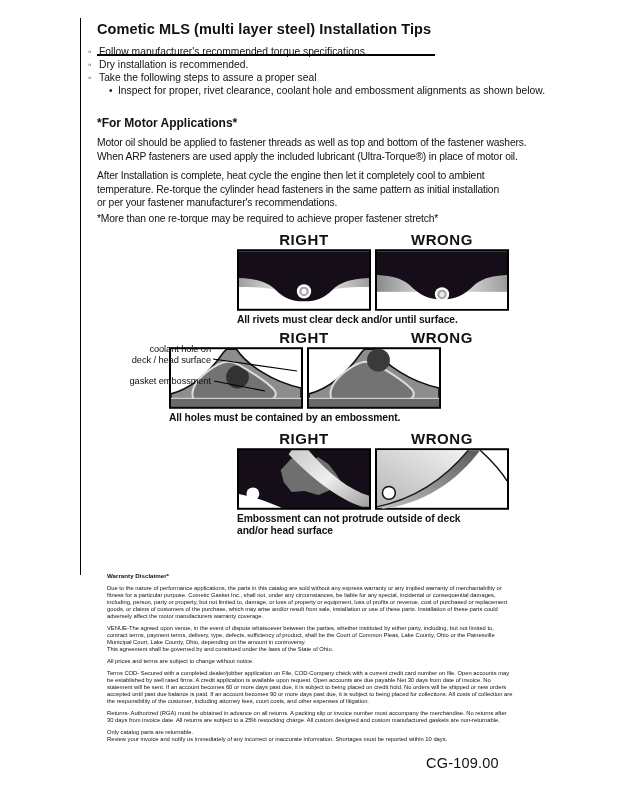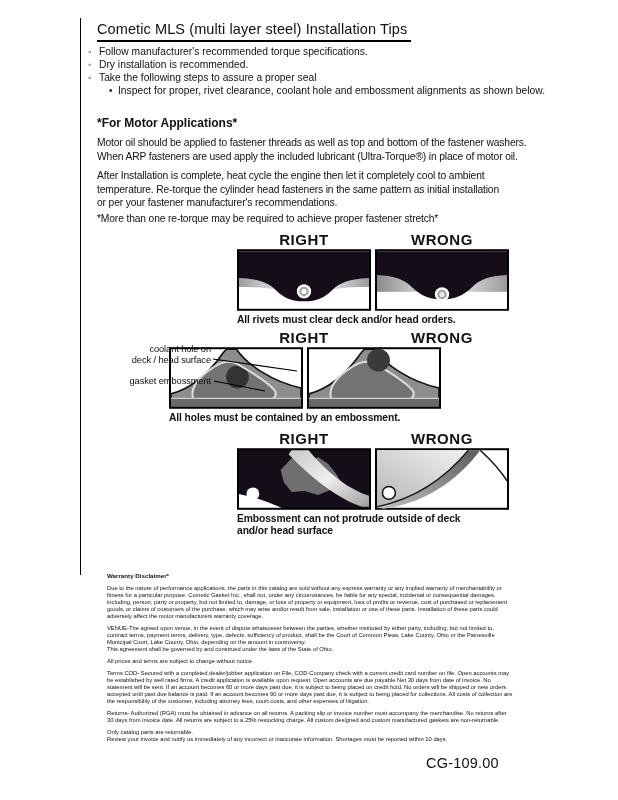--- a/index.html
+++ b/index.html
@@ -4,22 +4,22 @@
 <style>
   html,body { margin:0; padding:0; background:#ffffff; }
   .page {
     position:relative; width:618px; height:800px; background:#fff;
     font-family:"Liberation Sans", sans-serif; color:#111; overflow:hidden;
   }
   .left-rule { position:absolute; left:80px; top:18px; width:1px; height:557px; background:#000; }
 
   .title {
     position:absolute; left:97px; top:21px; margin:0;
-    font-size:14.5px; font-weight:400; letter-spacing:0.1px;
-    border-bottom:2px solid #000; padding-bottom:3px; padding-right:4px;
+    font-size:14.5px; font-weight:700; letter-spacing:0.1px;
+    border-bottom:2px solid #000; padding-bottom:17px; padding-right:4px;
   }
   ul.tips { position:absolute; left:88px; top:45px; margin:0; padding:0; list-style:none; width:470px; }
   ul.tips li { font-size:10.3px; line-height:13px; position:relative; }
   ul.tips li.b1 { padding-left:11px; }
   ul.tips li.b1::before { content:"\25E6"; position:absolute; left:0; top:0; font-size:10px; }
   ul.tips li.b2 { padding-left:30px; }
   ul.tips li.b2::before { content:"\2022"; position:absolute; left:21px; top:0; font-size:10px; }
 
   .diesel-heading { position:absolute; left:97px; top:116px; margin:0; font-size:12px; font-weight:700; }
   .body { position:absolute; left:97px; margin:0; width:462px; font-size:10.3px; line-height:13.5px; letter-spacing:-0.15px; white-space:pre-line; }
@@ -109,21 +109,21 @@
         </defs>
         <rect x="1" y="1" width="133" height="60" fill="#fff" stroke="#000" stroke-width="2"></rect>
         <rect x="2" y="26" width="131" height="17" fill="url(#bBand)"></rect>
         <rect x="2" y="43" width="131" height="17" fill="#fff"></rect>
         <path d="M2,2 H133 V26 C114,27 106,30.5 98,38 C90,45.5 82,50.5 67.5,50.5 C53,50.5 45,45.5 37,38 C29,30.5 21,27 2,26 Z" fill="#150e18"></path>
         <circle cx="67.5" cy="45.5" r="7.2" fill="#fff"></circle>
         <circle cx="67.5" cy="45.5" r="4.8" fill="#a5a5a5"></circle>
         <circle cx="67.5" cy="45.5" r="2.6" fill="#e8e8e8"></circle>
       </svg>
     </div>
-    <div class="caption">All rivets must clear deck and/or head orders.</div>
+    <div class="caption">All rivets must clear deck and/or until surface.</div>
   </div>
 
   <div class="diagram-row row2">
     <div class="callout callout-coolant">
       <div>coolant hole on</div>
       <div>deck / head surface</div>
     </div>
     <div class="callout callout-embossment">gasket embossment</div>
     <svg class="leader-svg" width="413" height="95">
       <line x1="116" y1="30" x2="200" y2="42" stroke="#000" stroke-width="1.1"></line>

